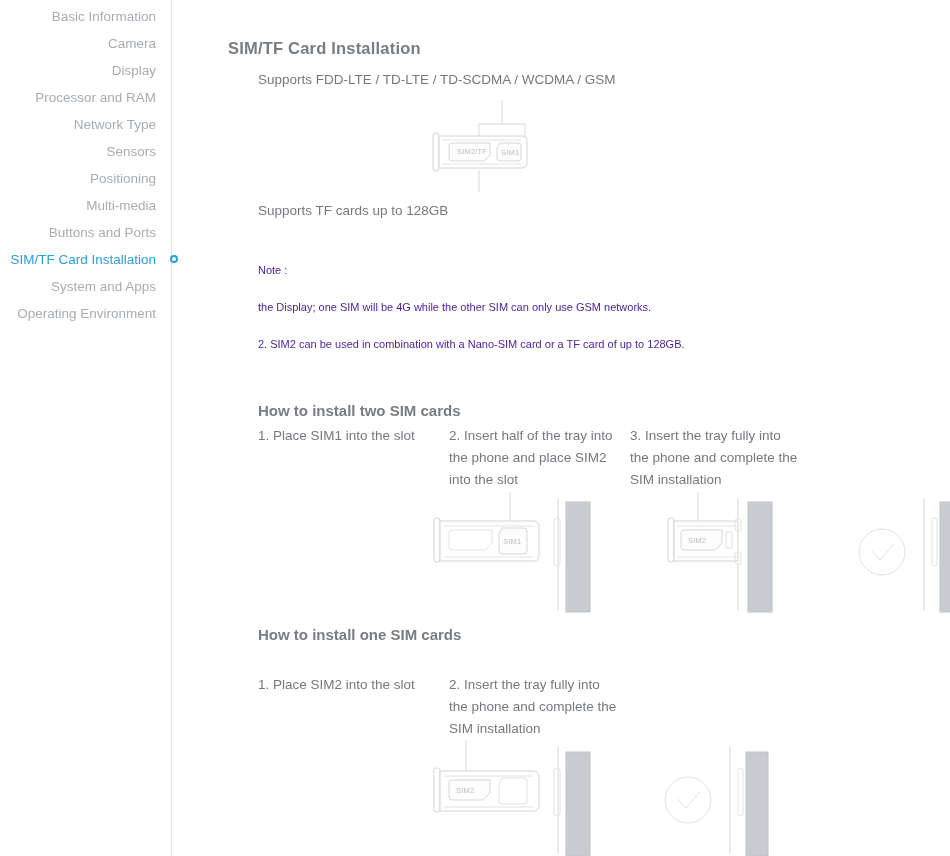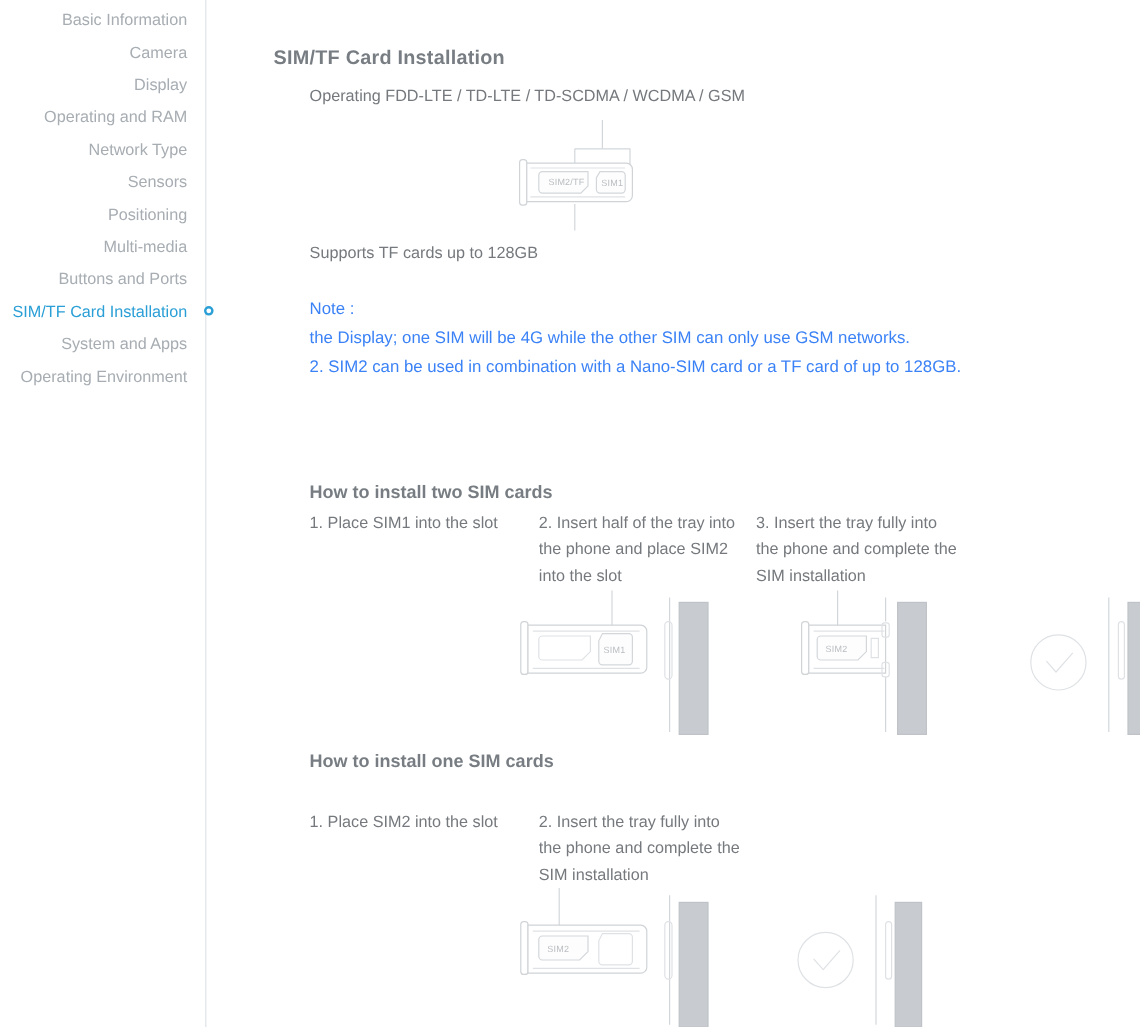--- a/index.html
+++ b/index.html
@@ -36,21 +36,21 @@
   }
   .lead{
     position:absolute;left:86px;top:72px;
     font-size:13.5px;color:#75797d;white-space:nowrap;
   }
   .sub{
     position:absolute;left:86px;top:203px;
     font-size:13.5px;color:#75797d;white-space:nowrap;
   }
   .note-block{position:absolute;left:86px;top:245px;width:620px;}
-  .note-line{font-size:14px;color:#3b82f6;line-height:24px;white-space:nowrap;}
+  .note-line{font-size:11px;color:#4c1d95;line-height:24px;white-space:nowrap;margin-top:13px;}
 
   .section-head{
     position:absolute;font-size:15px;color:#777d82;white-space:nowrap;
   }
   #sec-two-head{left:86px;top:390px;}
   #sec-one-head{left:86px;top:614px;}
 
   .step-cap{
     position:absolute;font-size:13.5px;color:#75797d;
     line-height:22px;width:170px;
@@ -78,21 +78,21 @@
       <div class="nav-item">
         <span>Basic Information</span>
       </div>
       <div class="nav-item">
         <span>Camera</span>
       </div>
       <div class="nav-item">
         <span>Display</span>
       </div>
       <div class="nav-item">
-        <span>Operating and RAM</span>
+        <span>Processor and RAM</span>
       </div>
       <div class="nav-item">
         <span>Network Type</span>
       </div>
       <div class="nav-item">
         <span>Sensors</span>
       </div>
       <div class="nav-item">
         <span>Positioning</span>
       </div>
@@ -112,21 +112,21 @@
       <div class="nav-item">
         <span>Operating Environment</span>
       </div>
     </div>
   </nav>
 
   <main id="content">
 
     <h1 class="page-title">SIM/TF Card Installation</h1>
 
-    <div class="lead">Operating FDD-LTE / TD-LTE / TD-SCDMA / WCDMA / GSM</div>
+    <div class="lead">Supports FDD-LTE / TD-LTE / TD-SCDMA / WCDMA / GSM</div>
 
     <div class="diagram" style="left:258px;top:100px;">
       <svg width="130" height="95" viewBox="0 0 130 95">
 
         <path class="lead-line" d="M49,24 H95 V40"></path>
         <path class="lead-line" d="M72,0 V24"></path>
         <path class="lead-line" d="M49,24 V38"></path>
         <path class="lead-line" d="M49,70 V92"></path>
 
         <rect class="tray-fill" x="3" y="33" width="6" height="38" rx="2.5"></rect>

